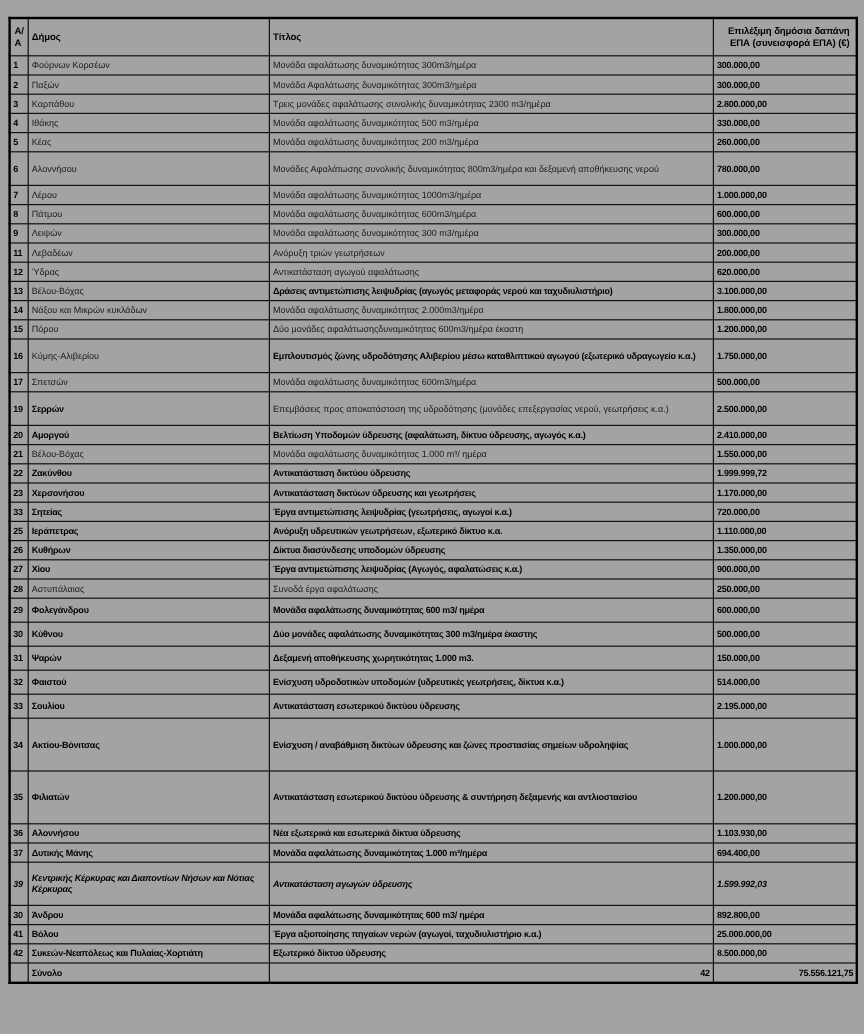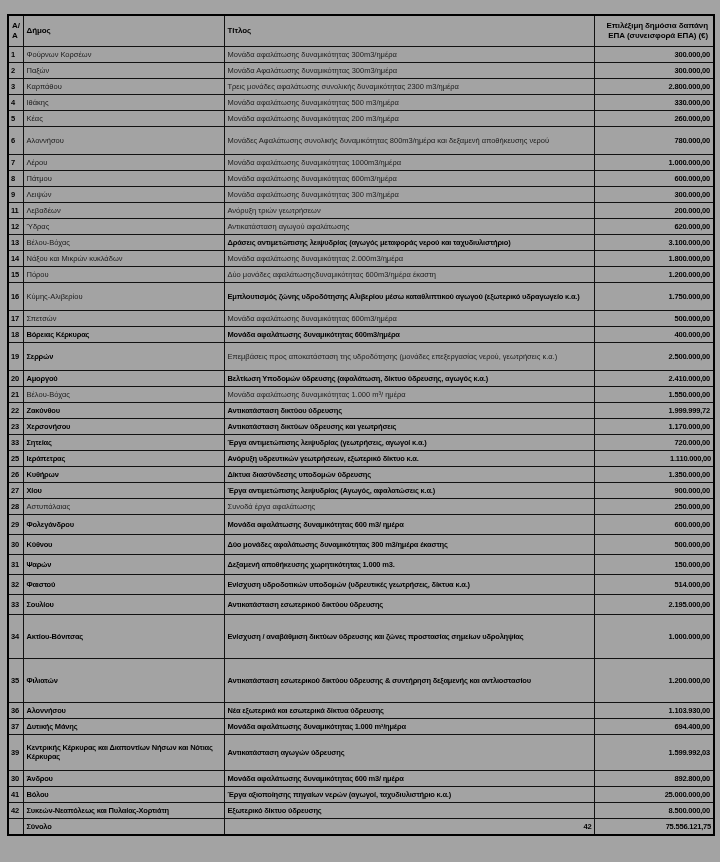--- a/index.html
+++ b/index.html
@@ -24,26 +24,26 @@
   }
   thead th {
     height: 31px; font-size: 8px; font-weight: 700; color: #000;
     text-align: left; letter-spacing: -0.1px;
   }
   thead th.amt-h { text-align: right; padding: 2px 5px; line-height: 1.25; }
   td { font-size: 7.5px; }
   tbody tr { height: 16px; }
   tbody tr.r20 { height: 20px; }
   tbody tr.r28 { height: 28px; }
-  tbody tr.r36 { height: 36px; }
+  tbody tr.r36 { height: 36px; font-style: italic; }
   tbody tr.r44 { height: 44px; }
   td.c-num { font-weight: 700; color: #000; padding: 1px 2px; letter-spacing: -0.2px; }
-  td.c-amt { font-weight: 700; color: #000; text-align: right; letter-spacing: -0.2px; }
+  td.c-amt { font-weight: 700; color: #000; text-align: left; letter-spacing: -0.2px; }
   td.b { font-weight: 700; color: #000; letter-spacing: -0.2px; }
-  td.ar { text-align: right; padding-right: 2px; }
+  td.ar { text-align: left; padding-right: 2px; }
   tfoot tr { height: 17px; }
   tfoot td { font-weight: 700; color: #000; letter-spacing: -0.2px; font-size: 7.5px; }
   tfoot td.t-count { text-align: right; padding-right: 2px; }
   tfoot td.t-amt { text-align: right; padding-right: 2px; }
 </style>
 </head>
 <body>
 
 <div class="page">
   <table class="main">
@@ -151,26 +151,20 @@
       <td class="c-mun">Κύμης-Αλιβερίου</td>
       <td class="c-title b">Εμπλουτισμός ζώνης υδροδότησης Αλιβερίου μέσω καταθλιπτικού αγωγού (εξωτερικό υδραγωγείο κ.α.)</td>
       <td class="c-amt">1.750.000,00</td>
     </tr>
         <tr>
       <td class="c-num">17</td>
       <td class="c-mun">Σπετσών</td>
       <td class="c-title">Μονάδα αφαλάτωσης δυναμικότητας 600m3/ημέρα</td>
       <td class="c-amt">500.000,00</td>
     </tr>
-        <tr>
-      <td class="c-num">18</td>
-      <td class="c-mun b">Βόρειας Κέρκυρας</td>
-      <td class="c-title b">Μονάδα αφαλάτωσης δυναμικότητας 600m3/ημέρα</td>
-      <td class="c-amt">400.000,00</td>
-    </tr>
         <tr class="r28">
       <td class="c-num">19</td>
       <td class="c-mun b">Σερρών</td>
       <td class="c-title">Επεμβάσεις προς αποκατάσταση της υδροδότησης (μονάδες επεξεργασίας νερού, γεωτρήσεις κ.α.)</td>
       <td class="c-amt">2.500.000,00</td>
     </tr>
         <tr>
       <td class="c-num">20</td>
       <td class="c-mun b">Αμοργού</td>
       <td class="c-title b">Βελτίωση Υποδομών ύδρευσης (αφαλάτωση, δίκτυο ύδρευσης, αγωγός κ.α.)</td>

